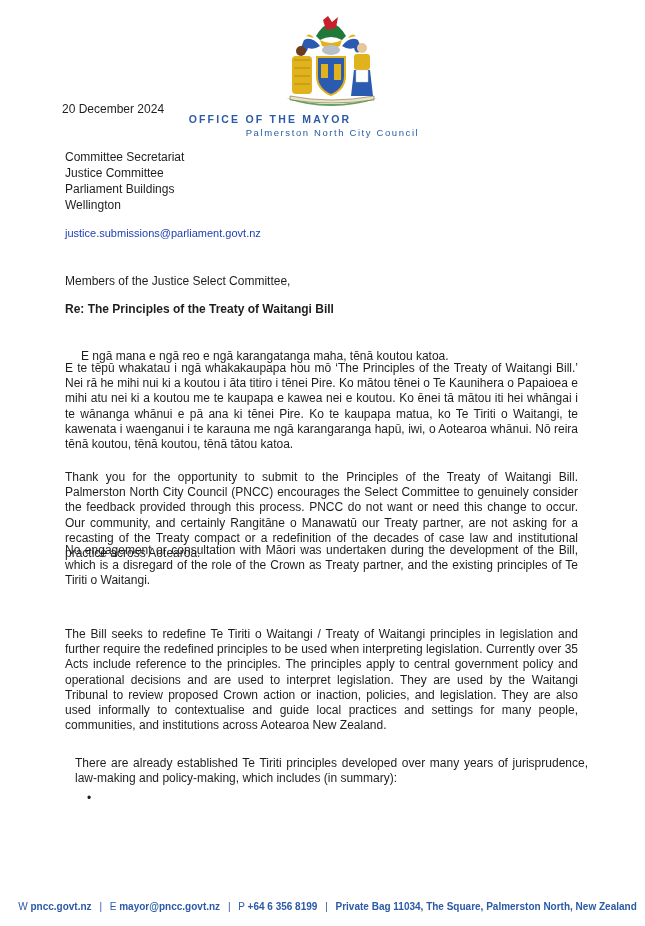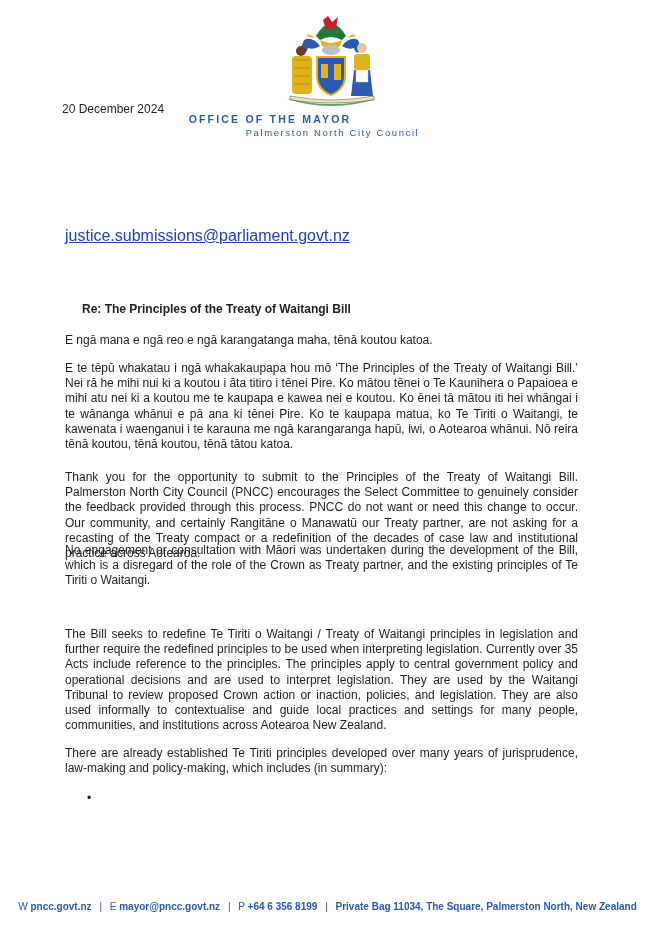--- a/index.html
+++ b/index.html
@@ -18,24 +18,24 @@
   }
   .office-sub {
     position: absolute; left: 0; width: 645px; top: 127px;
     text-align: center; padding-left: 20px; box-sizing: border-box;
     color: #2b5aa6; font-size: 9.5px; letter-spacing: 1.6px;
   }
 
   .letter-date { position: absolute; left: 62px; top: 102px; font-size: 12px; }
   .address { position: absolute; left: 65px; top: 149px; font-size: 12px; line-height: 16px; }
   .address div { white-space: nowrap; }
-  .email { position: absolute; left: 65px; top: 227px; font-size: 16px; color: #1f3fb0; text-decoration: underline; }
+  .email { position: absolute; left: 65px; top: 227px; font-size: 11px; color: #1f3fb0; }
 
   .salutation { position: absolute; left: 65px; top: 274px; font-size: 12px; }
-  .re-line { position: absolute; left: 82px; top: 302px; font-size: 12px; font-weight: bold; }
+  .re-line { position: absolute; left: 65px; top: 302px; font-size: 12px; font-weight: bold; }
 
   .para {
     position: absolute; left: 65px; width: 513px;
     font-size: 12px; line-height: 15.2px; text-align: justify;
   }
   .p1 { top: 333px; }
   .p2 { top: 361px; }
   .p3 { top: 470px; }
   .p4 { top: 543px; }
   .p5 { top: 627px; }
@@ -89,31 +89,38 @@
 
     <path d="M14 90 Q55 98 98 90 L98 94 Q55 100 14 94 Z" fill="#e9e2c8" stroke="#7a6a2f" stroke-width="0.6"></path>
     <path d="M10 92 Q55 104 102 92 Q80 100 55 100 Q30 100 10 92 Z" fill="#3a8a3e" opacity="0.8"></path>
   </svg>
 
   <div class="office-title">OFFICE OF THE MAYOR</div>
   <div class="office-sub">Palmerston North City Council</div>
 
   <div class="letter-date">20 December 2024</div>
 
+  <div class="address">
+    <div>Committee Secretariat</div>
+    <div>Justice Committee</div>
+    <div>Parliament Buildings</div>
+    <div>Wellington</div>
+  </div>
 
   <a class="email" title="justice.submissions@parliament.govt.nz">justice.submissions@parliament.govt.nz</a>
 
+  <div class="salutation">Members of the Justice Select Committee,</div>
   <div class="re-line">Re:  The Principles of the Treaty of Waitangi Bill</div>
 
-  <p class="para p1" style="margin:0">E ngā mana e ngā reo e ngā karangatanga maha, tēnā koutou katoa.</p>
+  <p class="para p1" style="margin:16px">E ngā mana e ngā reo e ngā karangatanga maha, tēnā koutou katoa.</p>
   <p class="para p2" style="margin:0">E te tēpū whakatau i ngā whakakaupapa hou mō ‘The Principles of the Treaty of Waitangi Bill.’ Nei rā he mihi nui ki a koutou i āta titiro i tēnei Pire. Ko mātou tēnei o Te Kaunihera o Papaioea e mihi atu nei ki a koutou me te kaupapa e kawea nei e koutou. Ko ēnei tā mātou iti hei whāngai i te wānanga whānui e pā ana ki tēnei Pire. Ko te kaupapa matua, ko Te Tiriti o Waitangi, te kawenata i waenganui i te karauna me ngā karangaranga hapū, iwi, o Aotearoa whānui. Nō reira tēnā koutou, tēnā koutou, tēnā tātou katoa.</p>
   <p class="para p3" style="margin:0">Thank you for the opportunity to submit to the Principles of the Treaty of Waitangi Bill. Palmerston North City Council (PNCC) encourages the Select Committee to genuinely consider the feedback provided through this process. PNCC do not want or need this change to occur. Our community, and certainly Rangitāne o Manawatū our Treaty partner, are not asking for a recasting of the Treaty compact or a redefinition of the decades of case law and institutional practice across Aotearoa.</p>
   <p class="para p4" style="margin:0">No engagement or consultation with Māori was undertaken during the development of the Bill, which is a disregard of the role of the Crown as Treaty partner, and the existing principles of Te Tiriti o Waitangi.</p>
   <p class="para p5" style="margin:0">The Bill seeks to redefine Te Tiriti o Waitangi / Treaty of Waitangi principles in legislation and further require the redefined principles to be used when interpreting legislation. Currently over 35 Acts include reference to the principles. The principles apply to central government policy and operational decisions and are used to interpret legislation. They are used by the Waitangi Tribunal to review proposed Crown action or inaction, policies, and legislation. They are also used informally to contextualise and guide local practices and settings for many people, communities, and institutions across Aotearoa New Zealand.</p>
-  <p class="para p6" style="margin:0">There are already established Te Tiriti principles developed over many years of jurisprudence, law-making and policy-making, which includes (in summary):</p>
+  <p class="para p6" style="margin:10px">There are already established Te Tiriti principles developed over many years of jurisprudence, law-making and policy-making, which includes (in summary):</p>
 
   <ul class="bullet-list">
     <li class="bullet-item">
       <span class="bullet-dot">•</span>
     </li>
   </ul>
 
   <div class="footer">
     <span class="lbl">W</span>
     <span class="val">pncc.govt.nz</span>

